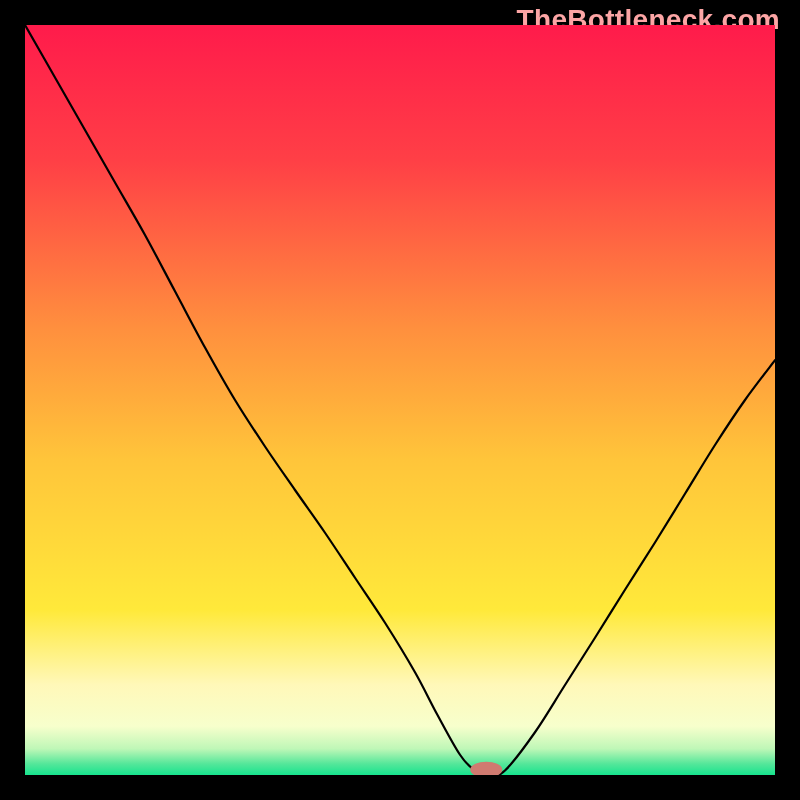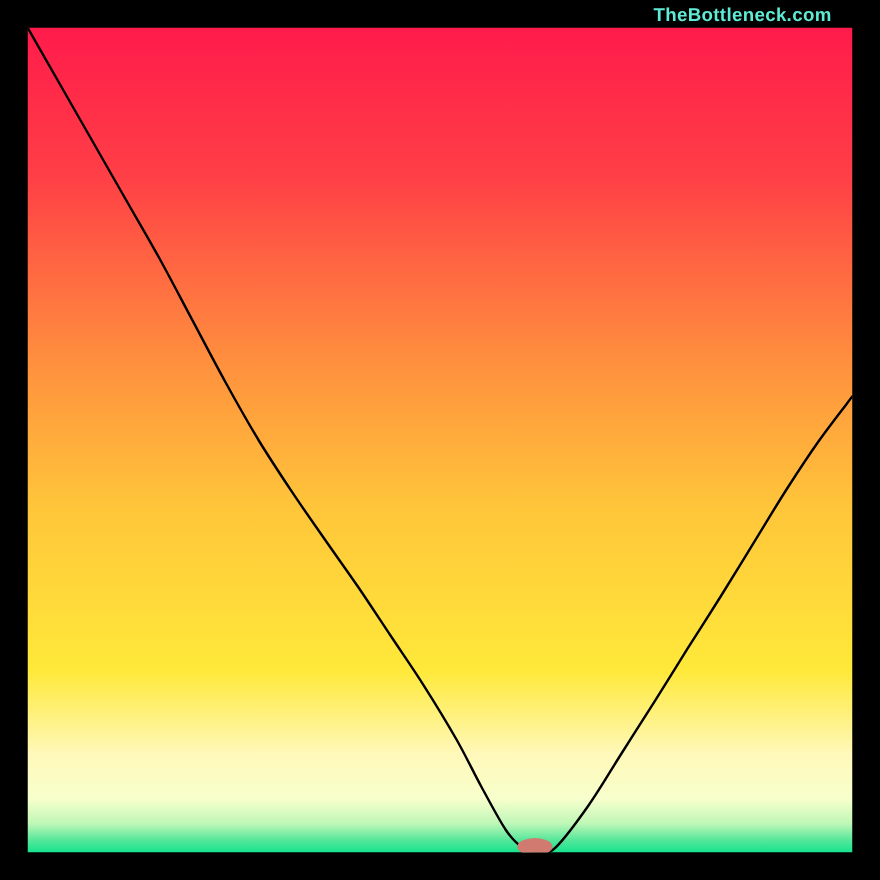--- a/index.html
+++ b/index.html
@@ -20,23 +20,23 @@
   .plot-area {
     position: absolute;
     left: 25px;
     top: 25px;
     width: 750px;
     height: 750px;
   }
   .watermark {
     position: absolute;
     top: 4px;
-    right: 44px;
-    color: #5eead4;
-    font-size: 17px;
+    right: 20px;
+    color: #fca5a5;
+    font-size: 28px;
     font-weight: 600;
     letter-spacing: 0.3px;
     user-select: none;
   }
 </style>
 </head>
 <body>
 
 <div class="frame">
   <div class="watermark">TheBottleneck.com</div>

